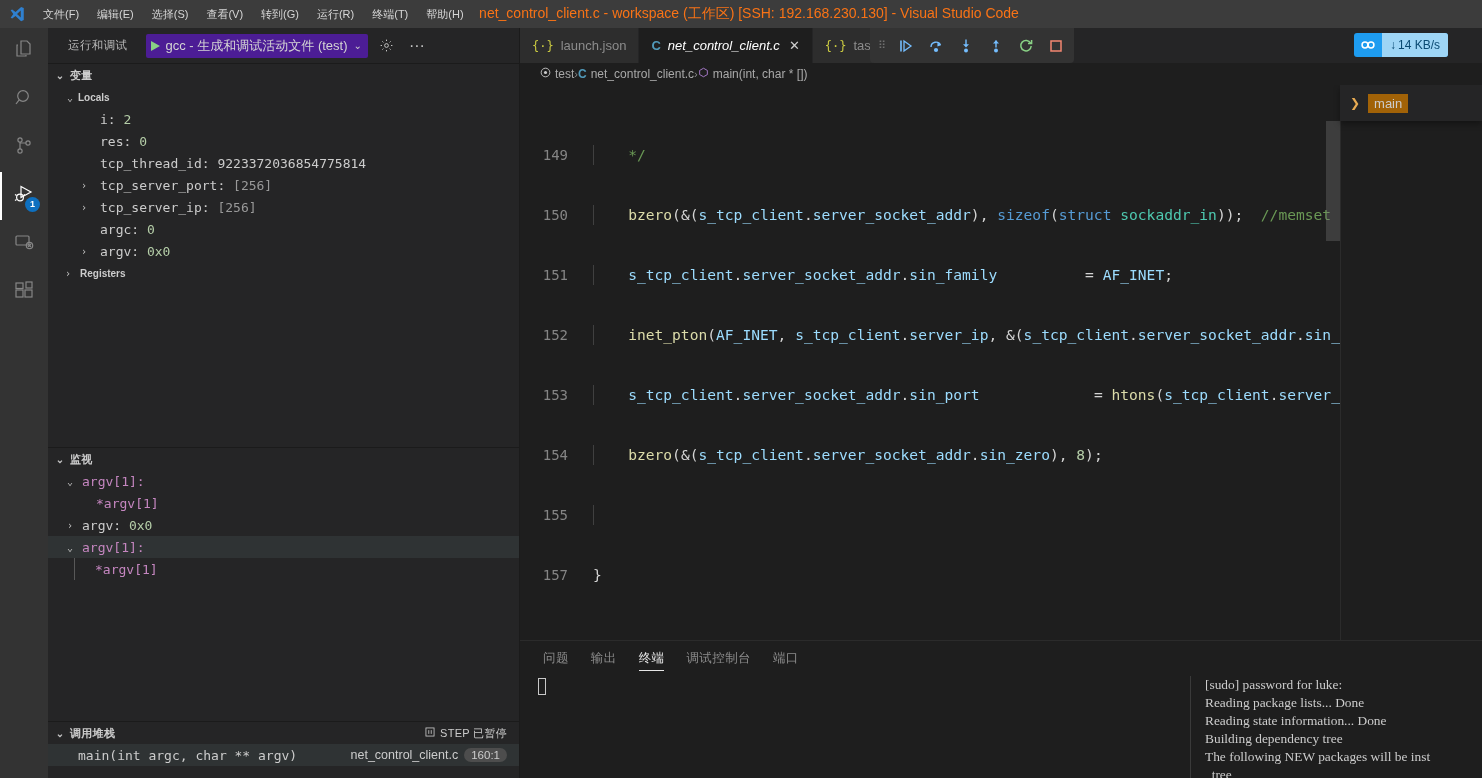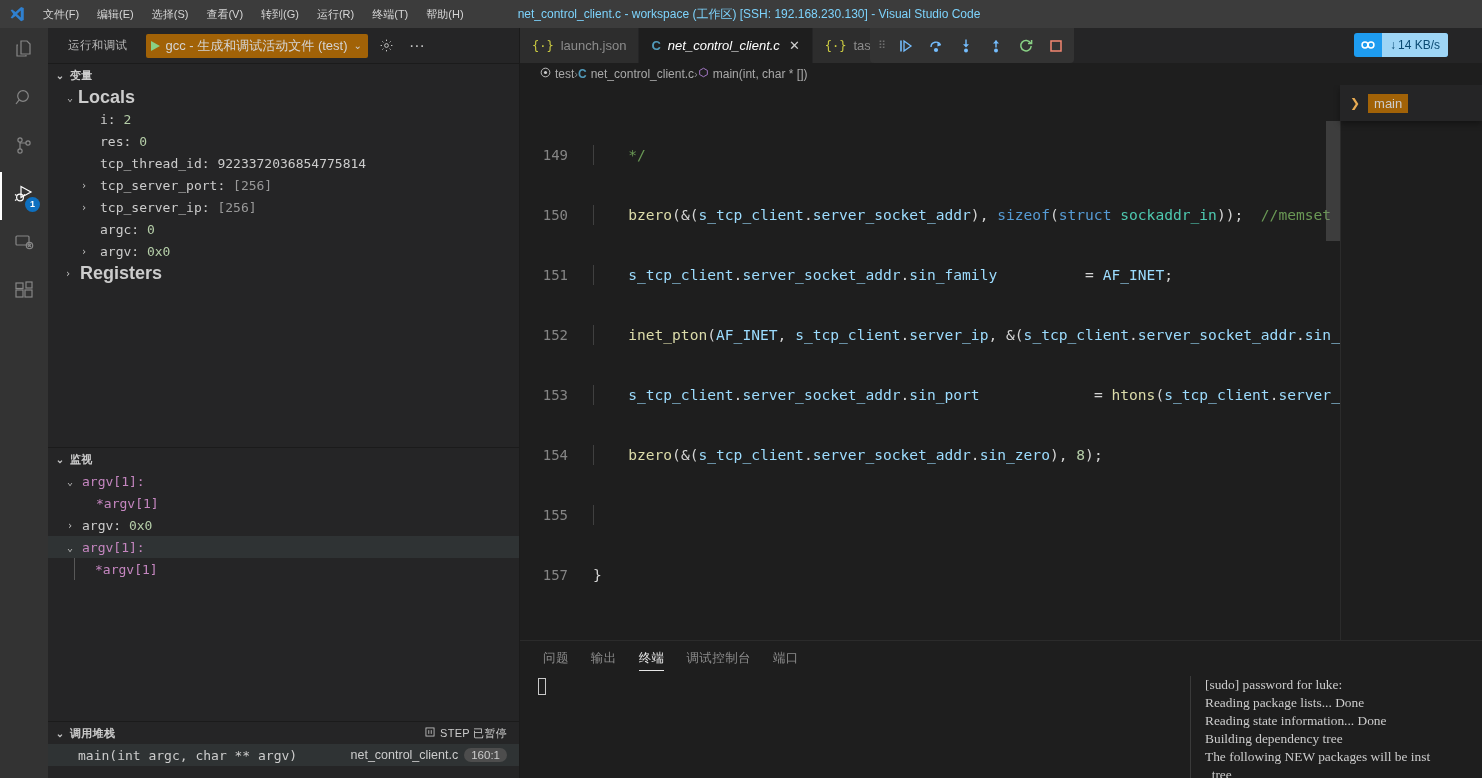--- a/index.html
+++ b/index.html
@@ -15,21 +15,21 @@
   
   .titlebar {
     height: 28px; background: #3c3c3c; display: flex; align-items: center;
     flex: 0 0 28px; position: relative; font-size: 13px; color: #cccccc;
   }
   .vs-logo { width: 34px; height: 28px; display: flex; align-items: center; justify-content: center; }
   .menu-list { display: flex; align-items: center; gap: 0px; }
   .menu-item { padding: 3px 9px; font-size: 11px; color: #d6d6d6; white-space: nowrap; cursor: default; }
   .win-title {
     position: absolute; left: 16px; right: 0; text-align: center;
-    font-size: 12px; color: #7dd3fc; pointer-events: none;
+    font-size: 14px; color: #f97316; pointer-events: none;
   }
 
   
   .body-row { flex: 1; display: flex; min-height: 0; }
 
   
   .activitybar {
     width: 48px; background: #333333; display: flex; flex-direction: column;
     align-items: center; flex: 0 0 48px; position: relative;
   }
@@ -51,21 +51,21 @@
   .sidebar {
     width: 472px; flex: 0 0 472px; background: #252526; display: flex; flex-direction: column;
     border-right: 1px solid #1b1b1b;
   }
   .sidebar-header {
     height: 35px; display: flex; align-items: center; flex: 0 0 35px; padding-left: 20px;
     gap: 8px; position: relative;
   }
   .sidebar-title { font-size: 11.5px; letter-spacing: .4px; color: #bbbbbb; }
   .debug-config {
-    display: flex; align-items: center; gap: 6px; background: #a16207;
+    display: flex; align-items: center; gap: 6px; background: #4c1d95;
     height: 24px; padding: 0 6px 0 5px; border-radius: 2px; margin-left: 10px;
     font-size: 13px; color: #d4d4d4; white-space: nowrap;
   }
   .play-tri { width: 0; height: 0; border-left: 9px solid transparent; border-left-color:#89d185;
               border-top: 5.5px solid transparent; border-bottom: 5.5px solid transparent; }
   .chev-d { color: #cccccc; font-size: 10px; }
   .hdr-icon { color: #c5c5c5; display: flex; align-items: center; justify-content: center;
               width: 22px; height: 22px; }
 
   .pane { border-top: 1px solid #1b1b1b; display: flex; flex-direction: column; min-height: 0; }
@@ -80,21 +80,21 @@
 
   .vrow { height: 22px; display: flex; align-items: center; white-space: nowrap;
           font-family: "DejaVu Sans Mono", monospace; font-size: 13px; }
   .vrow.sel { background: #2f3334; }
   .vrow .tw { margin-right: 2px; }
   .vname { color: #cccccc; }
   .vname.pink { color: #c586c0; }
   .vval { color: #cccccc; }
   .vval.num { color: #b5cea8; }
   .vval.dim { color: #999999; }
-  .bold-label { font-weight: bold; font-family: "Liberation Sans", sans-serif; font-size: 18px; }
+  .bold-label { font-weight: bold; font-family: "Liberation Sans", sans-serif; font-size: 10px; }
   .guide { border-left: 1px solid #585858; height: 22px; display:inline-block; }
   .stack-row { height: 22px; display: flex; align-items: center; background: #2f3334;
                font-family: "DejaVu Sans Mono", monospace; font-size: 13px; padding-left: 30px; }
   .stack-file { margin-left: auto; color: #cccccc; font-family: "Liberation Sans", sans-serif;
                 font-size: 12.5px; padding-right: 6px;}
   .stack-pos { background: #4d4d4d; border-radius: 9px; padding: 1px 7px; font-size: 11.5px;
                color: #cccccc; margin-right: 12px; font-family: "Liberation Sans", sans-serif; }
 
   
   .editor-area { flex: 1; display: flex; flex-direction: column; min-width: 0; background: #1e1e1e; }

